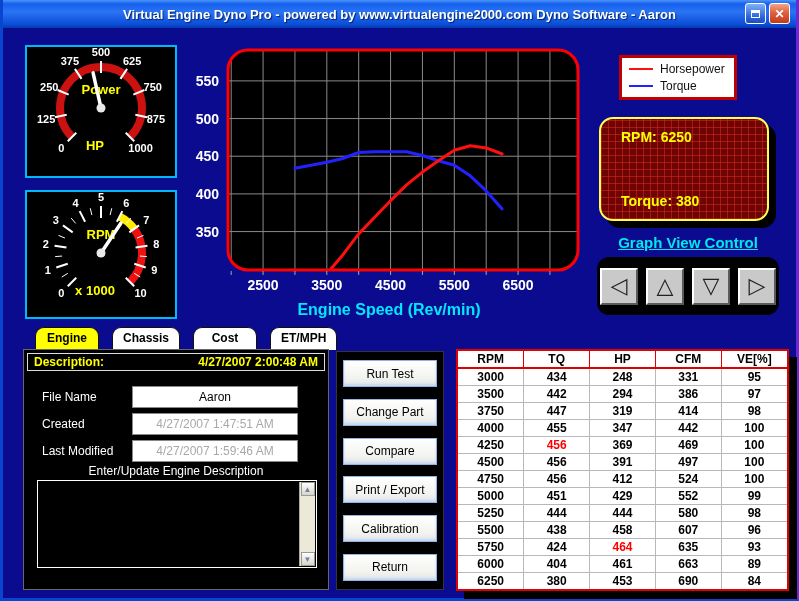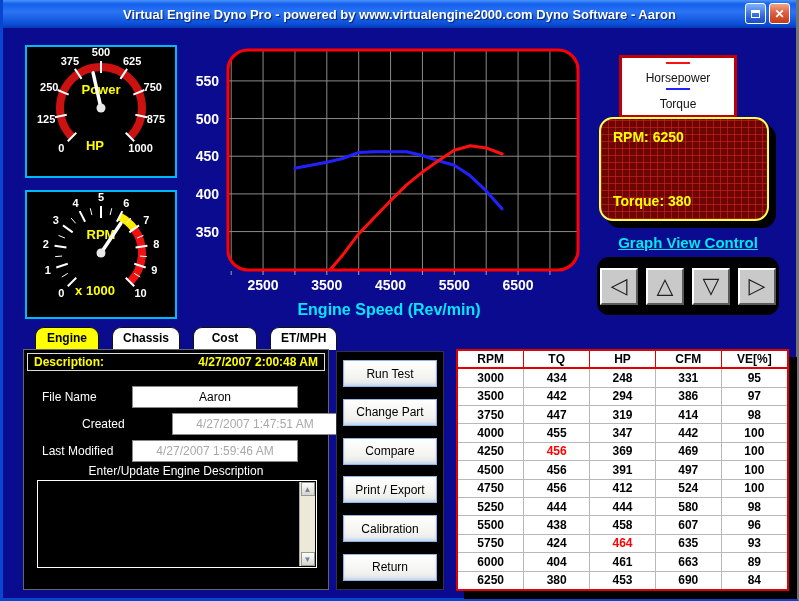--- a/index.html
+++ b/index.html
@@ -1,19 +1,19 @@
 <!DOCTYPE html>
 <html><head>
 <meta charset="utf-8">
 <style>
   * { margin:0; padding:0; box-sizing:border-box; }
   html,body { width:799px; height:601px; overflow:hidden; }
   body { font-family:"Liberation Sans", sans-serif; background:#0b0b90; position:relative; }
 
-  .app { position:absolute; inset:0; border-left:3px solid #0a45d0; border-right:3px solid #737373; border-bottom:3px solid #0a45d0; background:#0b0b90; }
+  .app { position:absolute; inset:0; border-left:3px solid #0a45d0; border-right:3px solid #6d28d9; border-bottom:3px solid #0a45d0; background:#0b0b90; }
 
   
   .titlebar { position:absolute; left:0; top:0; width:100%; height:28px;
     background:linear-gradient(180deg,#4a94f8 0%,#1560ee 14%,#2a74f2 42%,#0a4cd8 88%,#063ba8 100%);
     display:flex; align-items:center; justify-content:center; }
   .titlebar .title { color:#fff; font-weight:bold; font-size:13px; text-shadow:1px 1px 1px #00246e; }
   .tb-buttons { position:absolute; right:6px; top:3px; display:flex; gap:3px; }
   .tb-btn { width:21px; height:21px; border:1px solid #fff; border-radius:3px;
     display:flex; align-items:center; justify-content:center; cursor:pointer; padding:0; }
   .tb-btn.restore { background:linear-gradient(180deg,#7fb1f7,#2a63d8 70%,#1c4fc0); }
@@ -27,33 +27,33 @@
   .gauge-box svg { width:100%; height:100%; display:block; }
 
   
   #chart-svg { position:absolute; left:183px; top:45px; width:406px; height:266px; }
   #x-axis-title { position:absolute; left:183px; top:293px; width:406px; text-align:center;
     color:#00e8ff; font-weight:bold; font-size:16px;margin-top:8px; }
 
   
   #legend { position:absolute; left:616px; top:55px; width:118px; background:#fff;
     border:3px solid #c00000; padding:4px 7px; display:flex; flex-direction:column; gap:3px; }
-  .legend-row { display:flex; align-items:center; gap:7px;flex-direction:column; }
+  .legend-row { display:flex; align-items:center; gap:7px; }
   .legend-line { width:24px; height:0; border-top:2px solid #000; }
   .legend-label { color:#111; font-size:12px; }
 
   
   #readout { position:absolute; left:596px; top:117px; width:170px; height:104px;
     border:2px solid #ffff55; border-radius:14px;
     background:
       repeating-linear-gradient(0deg, rgba(220,40,30,.55) 0 1px, transparent 1px 7px),
       repeating-linear-gradient(90deg, rgba(220,40,30,.55) 0 1px, transparent 1px 7px),
       #6e0505;
     box-shadow:7px 7px 0 0 #000;
-    padding:10px 12px; display:flex; flex-direction:column; justify-content:space-between; }
+    padding:10px 20px; display:flex; flex-direction:column; justify-content:space-between; }
   #readout .ro-line { color:#ffff00; font-weight:bold; font-size:14px; }
 
   
   #gvc-title { position:absolute; left:594px; top:234px; width:182px; text-align:center;
     color:#00e8e8; font-weight:bold; font-size:15px; text-decoration:underline; cursor:pointer; }
   #gvc-panel { position:absolute; left:594px; top:257px; width:182px; height:58px; background:#000;
     border-radius:12px; display:flex; align-items:center; justify-content:center; gap:8px; }
   .gvc-btn { width:38px; height:37px; background:#c9c9c9; border:0;
     border-top:2px solid #fff; border-left:2px solid #fff;
     border-right:2px solid #5a5a5a; border-bottom:2px solid #5a5a5a;
@@ -281,21 +281,21 @@
   <div id="desc-panel">
     <div id="desc-header">
       <span>Description:</span>
       <span>4/27/2007  2:00:48 AM</span>
     </div>
     <div id="desc-fields">
         <div class="field-row" style="top: 36px;">
           <span class="field-label">File Name</span>
           <span class="field-box">Aaron</span>
         </div>
-        <div class="field-row" style="top: 63px; margin-left: 40px;">
+        <div class="field-row" style="top: 63px;">
           <span class="field-label">Created</span>
           <span class="field-box disabled">4/27/2007  1:47:51 AM</span>
         </div>
         <div class="field-row" style="top: 90px;">
           <span class="field-label">Last Modified</span>
           <span class="field-box disabled">4/27/2007  1:59:46 AM</span>
         </div>
       </div>
     <div id="textarea-label">Enter/Update Engine Description</div>
     <div id="desc-textarea">
@@ -370,20 +370,27 @@
             <td>100</td>
           </tr>
           <tr>
             <td>4750</td>
             <td>456</td>
             <td>412</td>
             <td>524</td>
             <td>100</td>
           </tr>
           <tr>
+            <td>5000</td>
+            <td>451</td>
+            <td>429</td>
+            <td>552</td>
+            <td>99</td>
+          </tr>
+          <tr>
             <td>5250</td>
             <td>444</td>
             <td>444</td>
             <td>580</td>
             <td>98</td>
           </tr>
           <tr>
             <td>5500</td>
             <td>438</td>
             <td>458</td>

